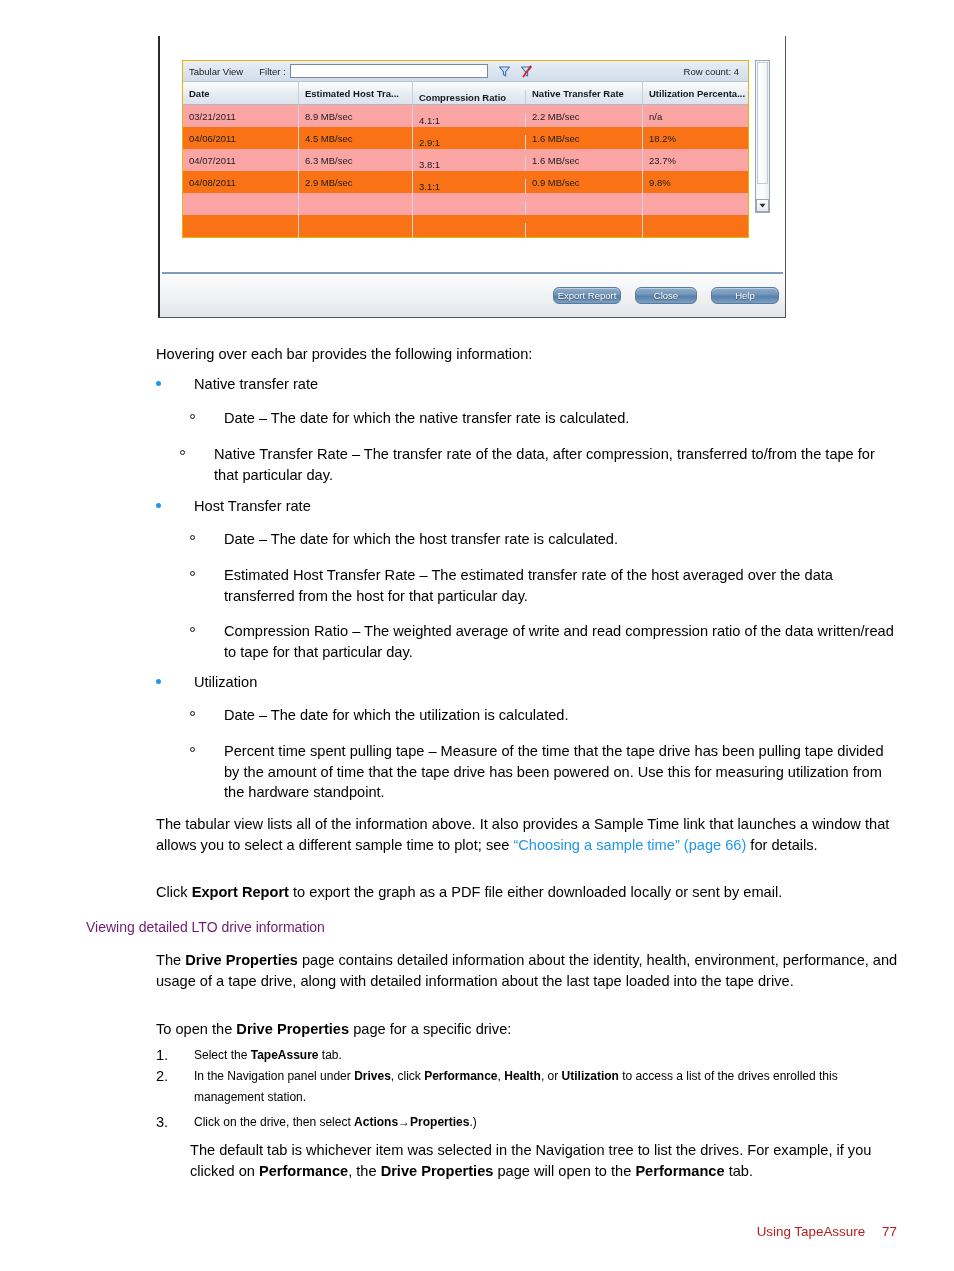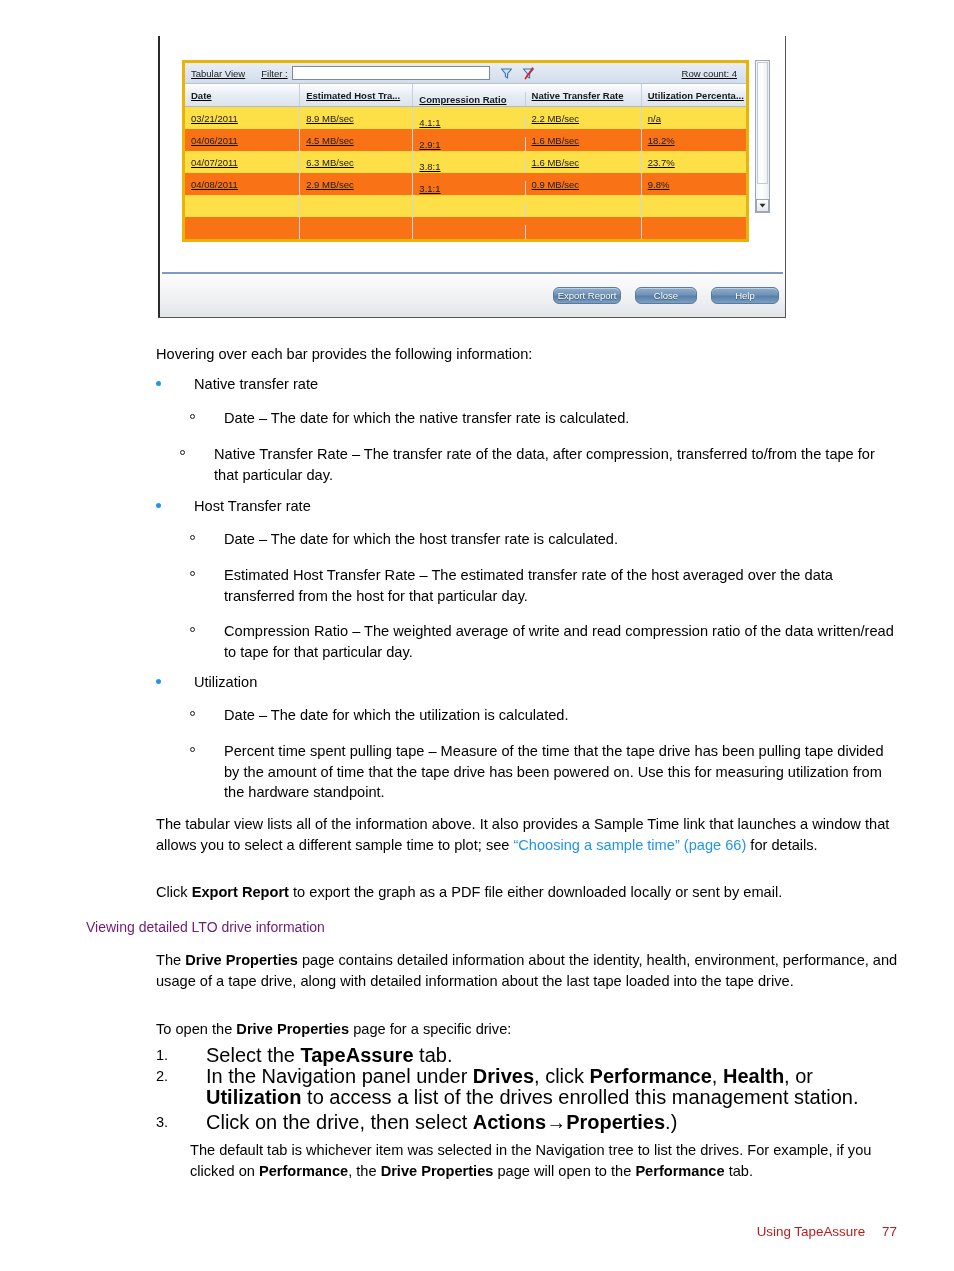--- a/index.html
+++ b/index.html
@@ -37,24 +37,23 @@
   
   .grid-wrap {
     position: absolute;
     left: 22px;
     top: 24px;
     width: 588px;
     display: flex;
   }
   .grid-main {
     width: 567px;
-    border: 3px solid #eab308;
+    border: 1px solid #eab308;
     box-sizing: border-box;
     background: #fff;
-    text-decoration: underline;
   }
 
   
   .grid-toolbar {
     height: 21px;
     background: linear-gradient(to bottom, #e8eef5 0%, #d2dceb 100%);
     border-bottom: 1px solid #b6c4d2;
     display: flex;
     align-items: center;
     padding: 0 6px;
@@ -94,21 +93,21 @@
     align-items: center;
     padding-left: 6px;
     border-right: 1px solid #c4d0dc;
     box-sizing: border-box;
     overflow: hidden;
     white-space: nowrap;
   }
   .grid-head .cell:last-child { border-right: none; }
 
   .grid-row { display: flex; height: 22px; }
-  .grid-row.odd  { background: #fde047; }
+  .grid-row.odd  { background: #fca5a5; }
   .grid-row.even { background: #f97316; }
   .grid-row .cell {
     font-size: 9.5px;
     color: #1b1b1b;
     display: flex;
     align-items: center;
     padding-left: 6px;
     border-right: 1px solid #ccd7e2;
     box-sizing: border-box;
     overflow: hidden;
@@ -253,23 +252,23 @@
   .num-item { position: absolute; }
   .num-marker {
     position: absolute;
     left: 0; top: 0;
     width: 18px;
     font-size: 14.6px;
     line-height: 20.5px;
     text-align: left;
   }
   .num-text {
-    margin-left: 50px;
+    margin-left: 38px;
     display: block;
-    font-size: 20px;
+    font-size: 12px;
     line-height: 20.5px;
   }
 
   
   .pg-footer {
     position: absolute;
     left: 0;
     top: 1224px;
     width: 897px;
     text-align: right;

